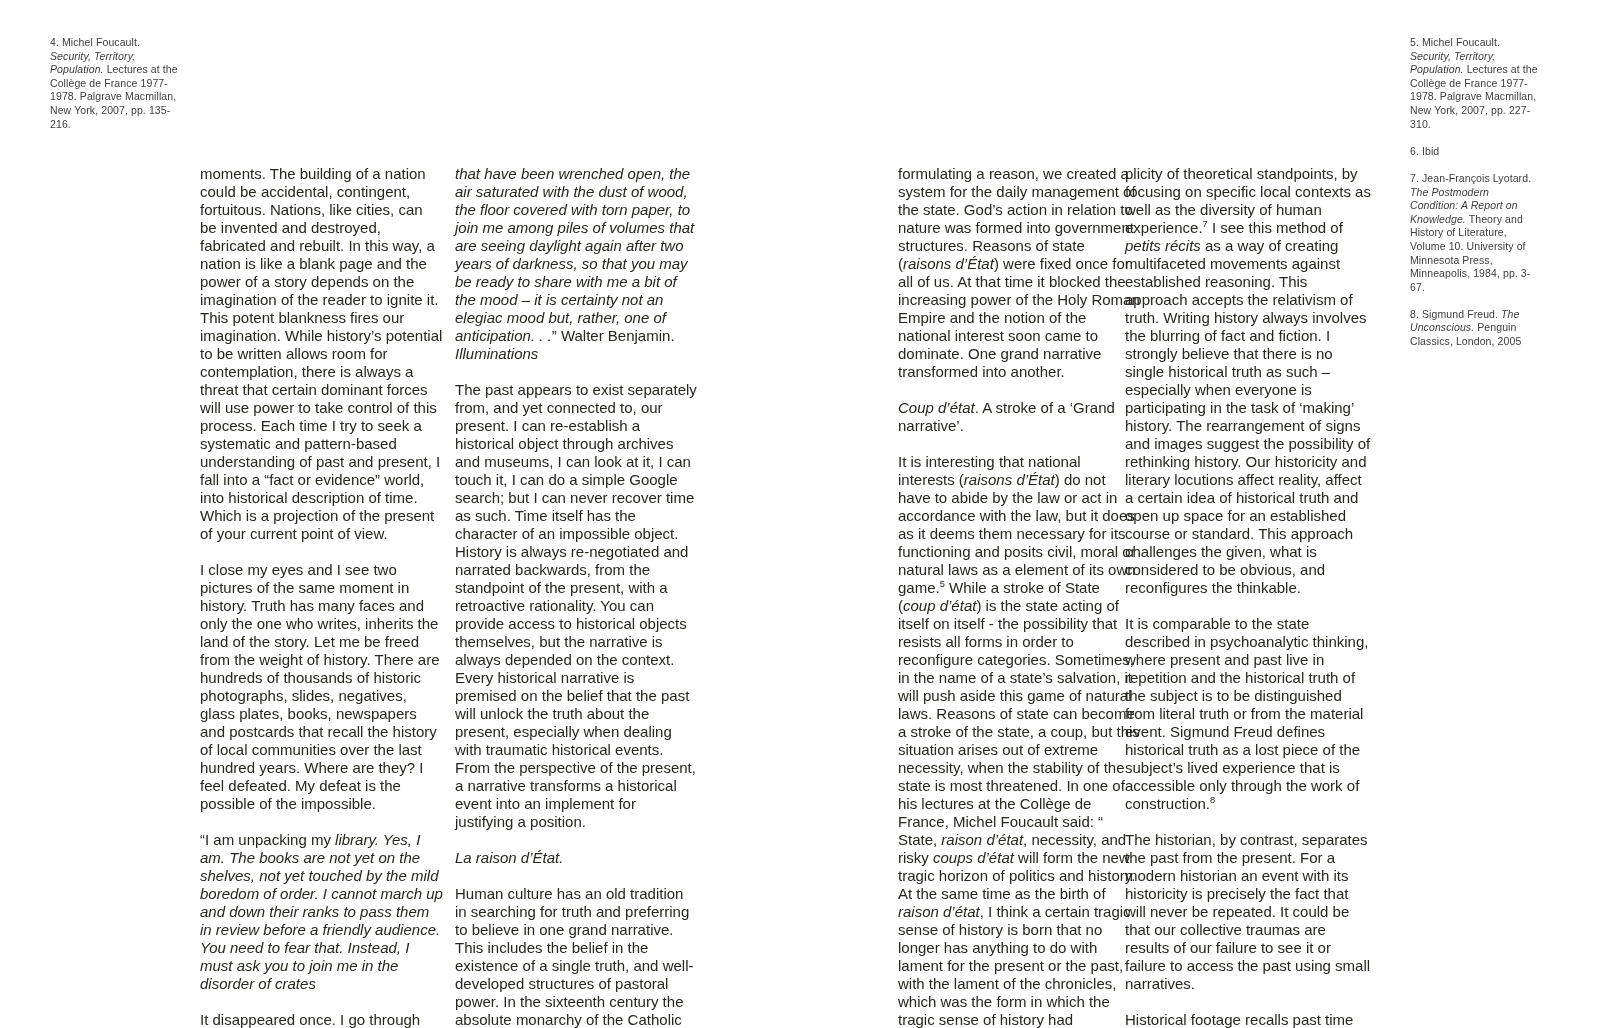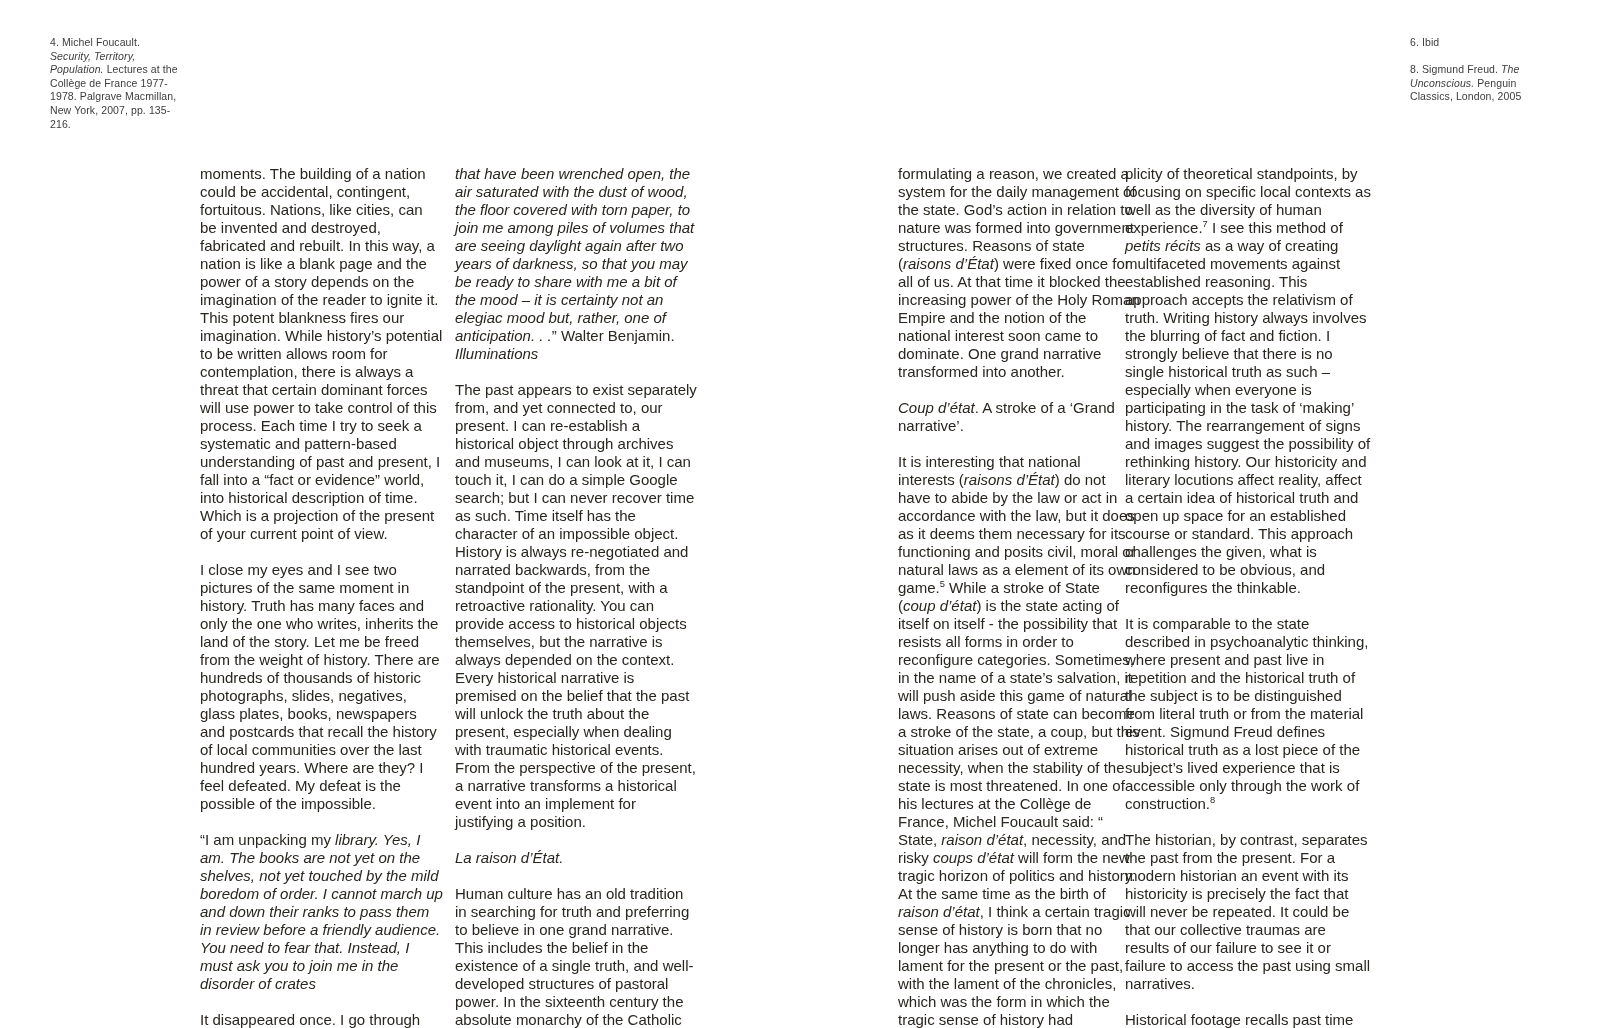--- a/index.html
+++ b/index.html
@@ -73,16 +73,18 @@
     </div>
 
   <div id="col-4" class="col">
       <p>plicity of theoretical standpoints, by focusing on specific local contexts as well as the diversity of human experience.<sup>7</sup> I see this method of <em>petits récits</em> as a way of creating multifaceted movements against established reasoning. This approach accepts the relativism of truth. Writing history always involves the blurring of fact and fiction. I strongly believe that there is no single historical truth as such – especially when everyone is participating in the task of ‘making’ history. The rearrangement of signs and images suggest the possibility of rethinking history. Our historicity and literary locutions affect reality, affect a certain idea of historical truth and open up space for an established course or standard. This approach challenges the given, what is considered to be obvious, and reconfigures the thinkable.</p>
       <p>It is comparable to the state described in psychoanalytic thinking, where present and past live in repetition and the historical truth of the subject is to be distinguished from literal truth or from the material event. Sigmund Freud defines historical truth as a lost piece of the subject’s lived experience that is accessible only through the work of construction.<sup>8</sup></p>
       <p>The historian, by contrast, separates the past from the present. For a modern historian an event with its historicity is precisely the fact that will never be repeated. It could be that our collective traumas are results of our failure to see it or failure to access the past using small narratives.</p>
       <p>Historical footage recalls past time and mannerisms. We associate historical footage with a certain way of capturing images, certain editing techniques and not with a specific artistic style. Because of this, it is possible to adapt and exploit found material in a new way in new versions, through the elements of repetition from the original. By revising found material, I conduct a critical re-evaluation of the past; involve myself in the</p>
     </div>
 
   <aside id="note-right" class="note">
+      <p>5. Michel Foucault. <em>Security, Territory, Population.</em> Lectures at the Collège de France 1977-1978. Palgrave Macmillan, New York, 2007, pp. 227-310.</p>
       <p>6. Ibid</p>
+      <p>7. Jean-François Lyotard. <em>The Postmodern Condition: A Report on Knowledge.</em> Theory and History of Literature, Volume 10. University of Minnesota Press, Minneapolis, 1984, pp. 3-67.</p>
       <p>8. Sigmund Freud. <em>The Unconscious.</em> Penguin Classics, London, 2005</p>
     </aside>
 </div>
 
 </body></html>

